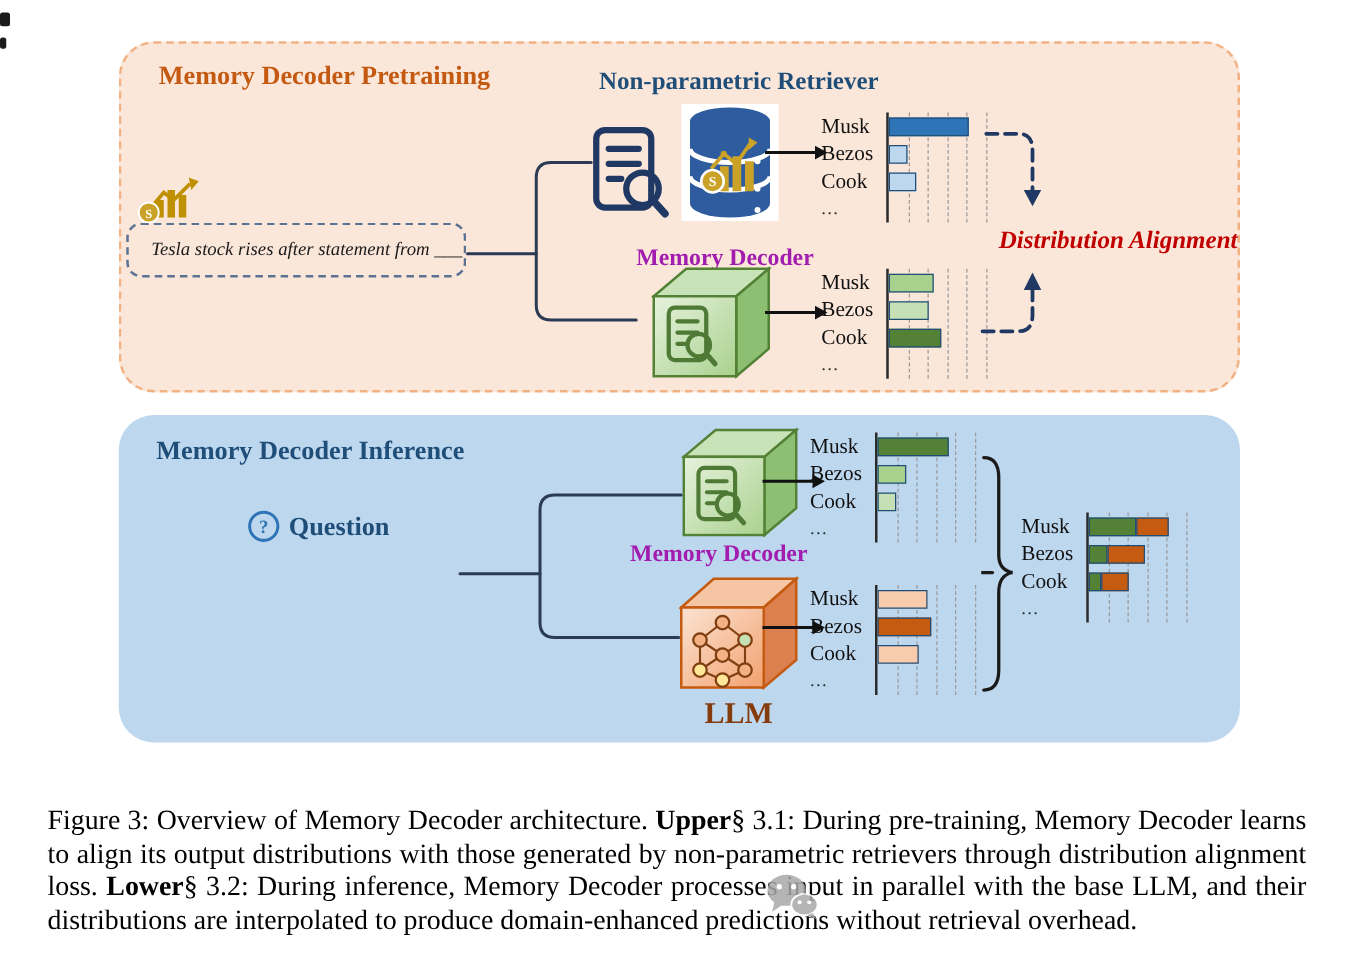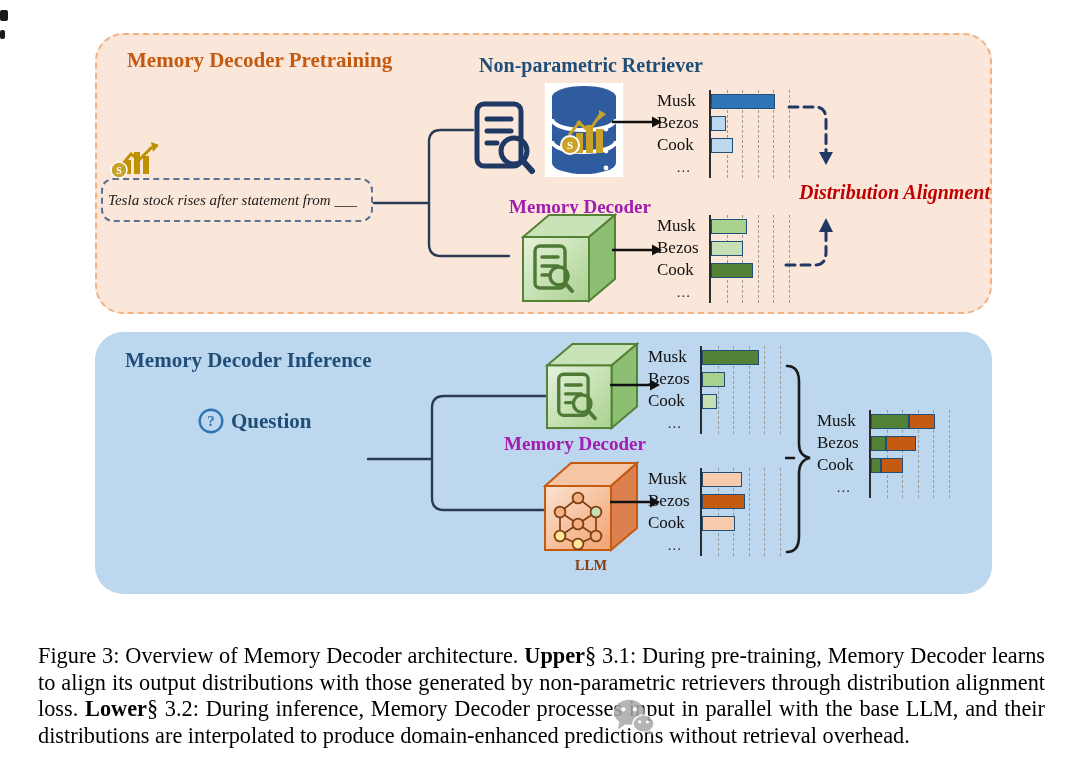--- a/index.html
+++ b/index.html
@@ -17,26 +17,26 @@
   .t-orange{color:#C45911;}
   .t-navy{color:#1F4E79;}
   .t-green{color:#a21caf;}
   .t-red{color:#C00000;font-style:italic;font-family:Liberation Serif, serif;}
   .t-brown{color:#843C0C;}
 
   .subhead{font-weight:bold;font-size:20px;text-align:center;white-space:nowrap;}
 
   .dashed-box{border:2px dashed #5B7293;border-radius:12px;background:transparent;
     display:flex;align-items:center;box-sizing:border-box;}
-  .dashed-box .qtext{font-style:italic;font-size:15px;color:#1a1a1a;padding:0 5px;white-space:nowrap;}
+  .dashed-box .qtext{font-style:italic;font-size:15px;color:#1a1a1a;padding:0 18px;white-space:nowrap;}
 
   
   .chart{position:absolute;display:flex;}
   .labels-col{display:flex;flex-direction:column;width:52px;}
-  .chart-label{height:22px;line-height:22px;text-align:right;padding-right:18px;
+  .chart-label{height:22px;line-height:22px;padding-right:18px;
     font-size:17px;color:#111;white-space:nowrap;}
   .chart-label.ellipsis{font-size:15px;color:#333;letter-spacing:1px;}
   .bars-col{position:relative;border-left:2.2px solid #2b2b2b;width:84px;}
   .gridline{position:absolute;top:0;bottom:0;width:0;border-left:1px dashed #9a9a9a;}
   .bar-row{height:22px;display:flex;align-items:center;position:relative;z-index:2;}
   .bar-seg{height:13px;border:1.4px solid #1F4E79;box-sizing:content-box;}
 
   .caption{position:absolute;left:38px;top:621px;width:1007px;
     font-size:22.3px;line-height:1.185;color:#000;text-align:justify;}
   .caption b{font-weight:bold;}
@@ -292,21 +292,21 @@
       <g stroke="#7F3F10" stroke-width="1.8">
         <circle cx="35" cy="38" r="5.4" fill="#F4B183"></circle>
         <circle cx="17" cy="52" r="5.4" fill="#F4B183"></circle>
         <circle cx="53" cy="52" r="5.4" fill="#C5E0B4"></circle>
         <circle cx="35" cy="64" r="5.4" fill="#F4B183"></circle>
         <circle cx="17" cy="76" r="5.4" fill="#FFE699"></circle>
         <circle cx="53" cy="76" r="5.4" fill="#F4B183"></circle>
         <circle cx="35" cy="84" r="5.4" fill="#FFE699"></circle>
       </g>
     </svg>
-    <div class="abs subhead t-brown" style="left:448px;top:226px;width:96px;font-size:14px;">LLM</div>
+    <div class="abs subhead t-brown" style="left:448px;top:226px;width:96px;font-size:24px;">LLM</div>
 
     <svg class="abs" style="left:514px;top:163px;" width="52" height="14" viewBox="0 0 52 14">
       <line x1="1" y1="7" x2="42" y2="7" stroke="#111" stroke-width="2.4"></line>
       <polygon points="41,1.5 51,7 41,12.5" fill="#111"></polygon>
     </svg>
 
     <div class="chart" style="left:553px;top:136px;">
         <div class="labels-col">
           <div class="chart-label">Musk</div>
           <div class="chart-label">Bezos</div>

